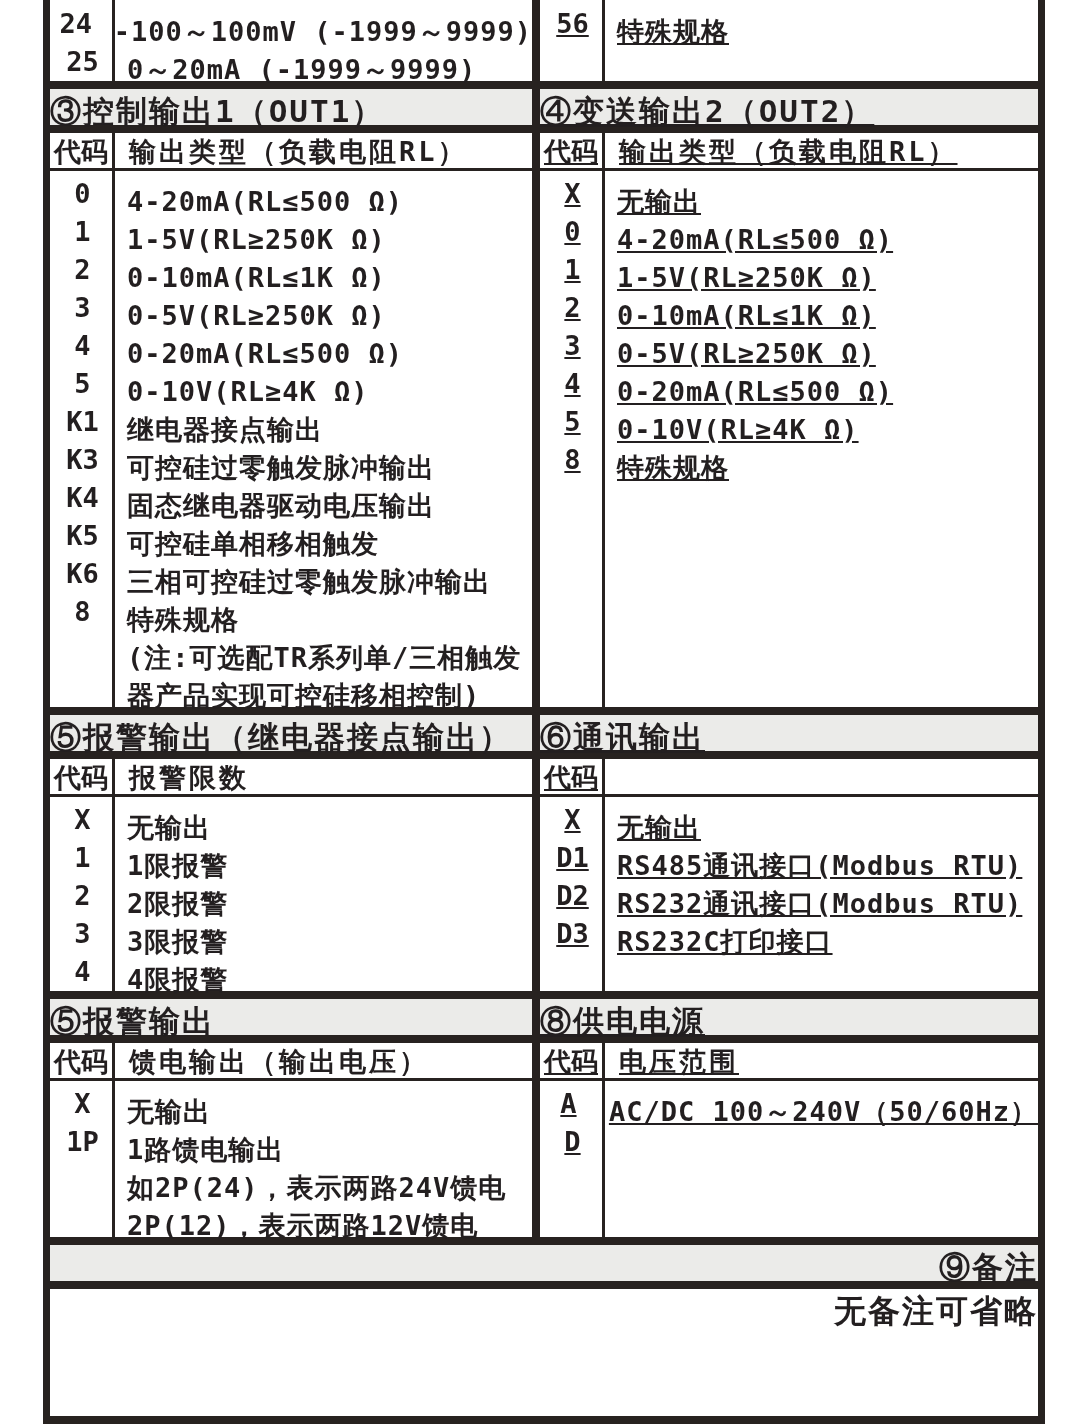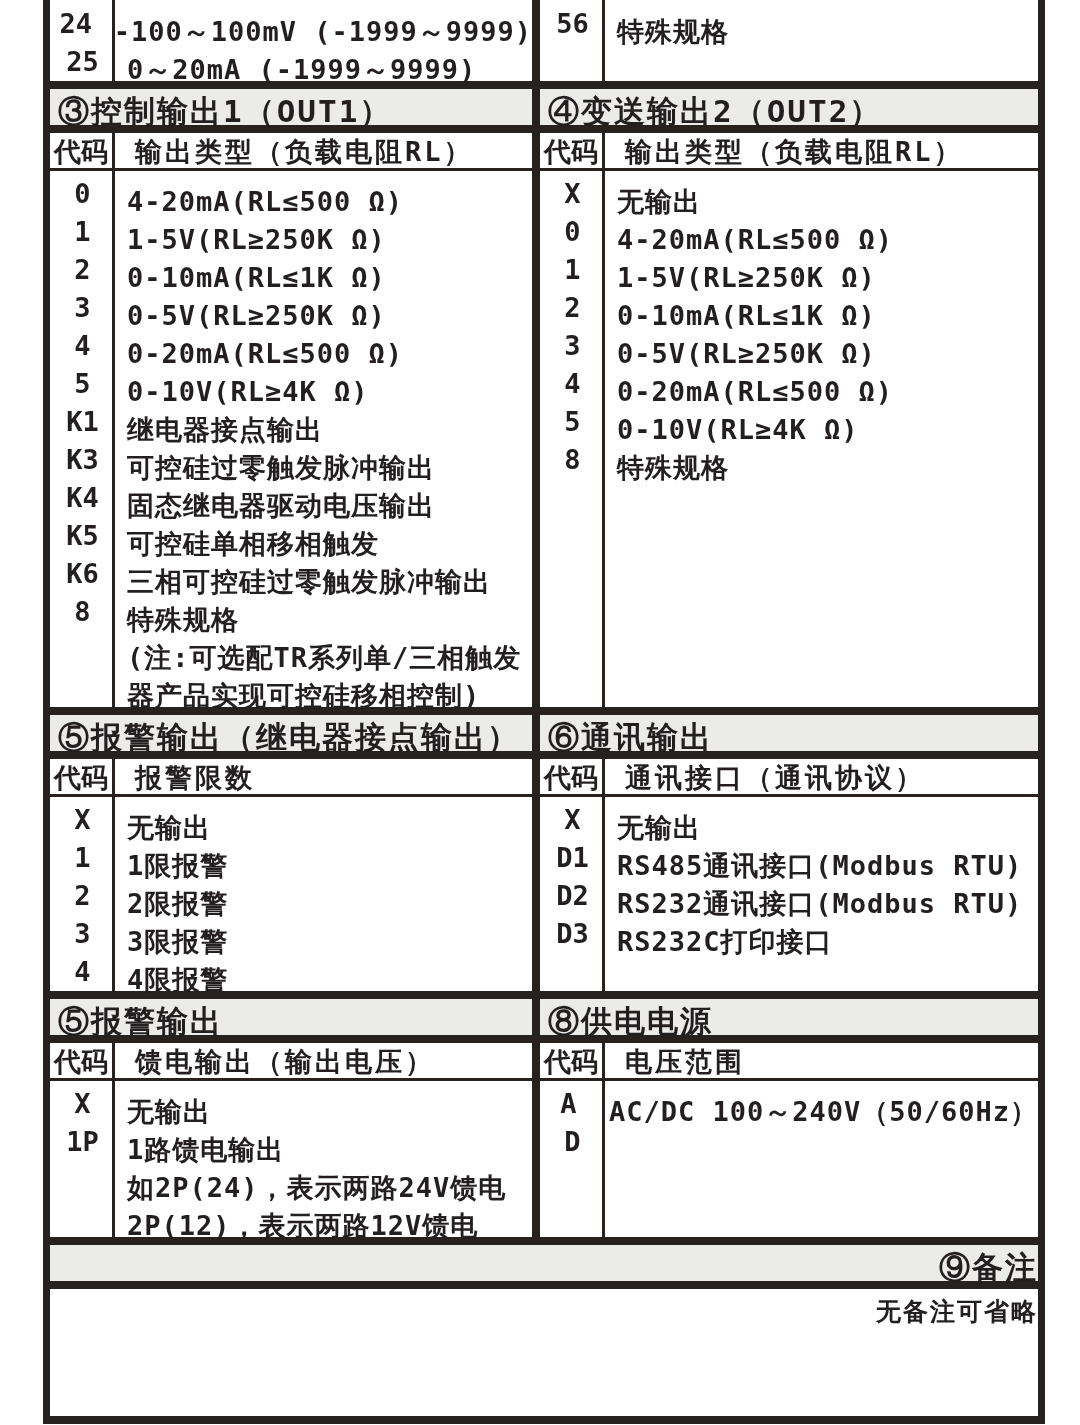--- a/index.html
+++ b/index.html
@@ -19,44 +19,44 @@
     position:absolute;left:43px;top:0;width:1002px;height:1424px;
     border-left:7px solid var(--border);
     border-right:7px solid var(--border);
     border-bottom:8px solid var(--border);
     display:flex;flex-direction:column;background:var(--paper);
   }
   
   .pair{display:flex;border-bottom:8px solid var(--border);align-items:stretch;}
   .half{width:490px;display:flex;flex-direction:column;}
   .half.left{border-right:8px solid var(--border);}
-  .half.right{flex:1;}
+  .half.right{flex:1;text-decoration:underline;}
   
   .band{
     background:var(--band);height:44px;line-height:44px;
     border-bottom:8px solid var(--border);
-    font-size:31px;letter-spacing:2px;padding-left:8px;white-space:nowrap;
+    font-size:31px;letter-spacing:2px;white-space:nowrap;
   }
   
   .hdr{display:flex;height:38px;line-height:38px;border-bottom:3px solid var(--border);font-size:27px;}
   .hcode{width:65px;border-right:3px solid var(--border);text-align:center;letter-spacing:0;}
-  .hdesc{flex:1;padding-left:20px;letter-spacing:3px;white-space:nowrap;border-radius:7px;}
+  .hdesc{flex:1;padding-left:14px;letter-spacing:3px;white-space:nowrap;border-radius:7px;}
   
   .data{flex:1;position:relative;padding-top:4px;}
   .data::before{content:"";position:absolute;left:62px;top:0;bottom:0;width:3px;background:var(--border);}
   .trow{display:flex;height:38px;line-height:38px;font-size:27px;}
   .ccode{width:65px;text-align:center;letter-spacing:0;}
   .cdesc{flex:1;padding-left:12px;letter-spacing:1px;white-space:nowrap;margin-top:8px;}
   
   .pair.topcut .data{padding-top:5px;}
   .pair.topcut{height:89px;}
   
   .full{display:flex;flex-direction:column;text-align:right;}
   .full .band{border-bottom:8px solid var(--border);}
-  .noterow{height:45px;line-height:45px;font-size:25px;letter-spacing:2px;padding-left:0;}
+  .noterow{height:45px;line-height:45px;font-size:32px;letter-spacing:2px;padding-left:0;}
 </style>
 </head>
 <body>
 
 <div class="doc">
 
   <div class="pair topcut">
     <div class="half left">
       <div class="data">
           <div class="trow">
@@ -215,21 +215,20 @@
           <div class="trow">
             <div class="ccode">4</div>
             <div class="cdesc">4限报警</div>
           </div>
         </div>
     </div>
     <div class="half right">
       <div class="band">⑥通讯输出</div>
       <div class="hdr">
         <div class="hcode">代码</div>
-        <div class="hdesc">通讯接口（通讯协议）</div>
       </div>
       <div class="data">
           <div class="trow">
             <div class="ccode">X</div>
             <div class="cdesc">无输出</div>
           </div>
           <div class="trow">
             <div class="ccode">D1</div>
             <div class="cdesc">RS485通讯接口(Modbus RTU)</div>
           </div>

